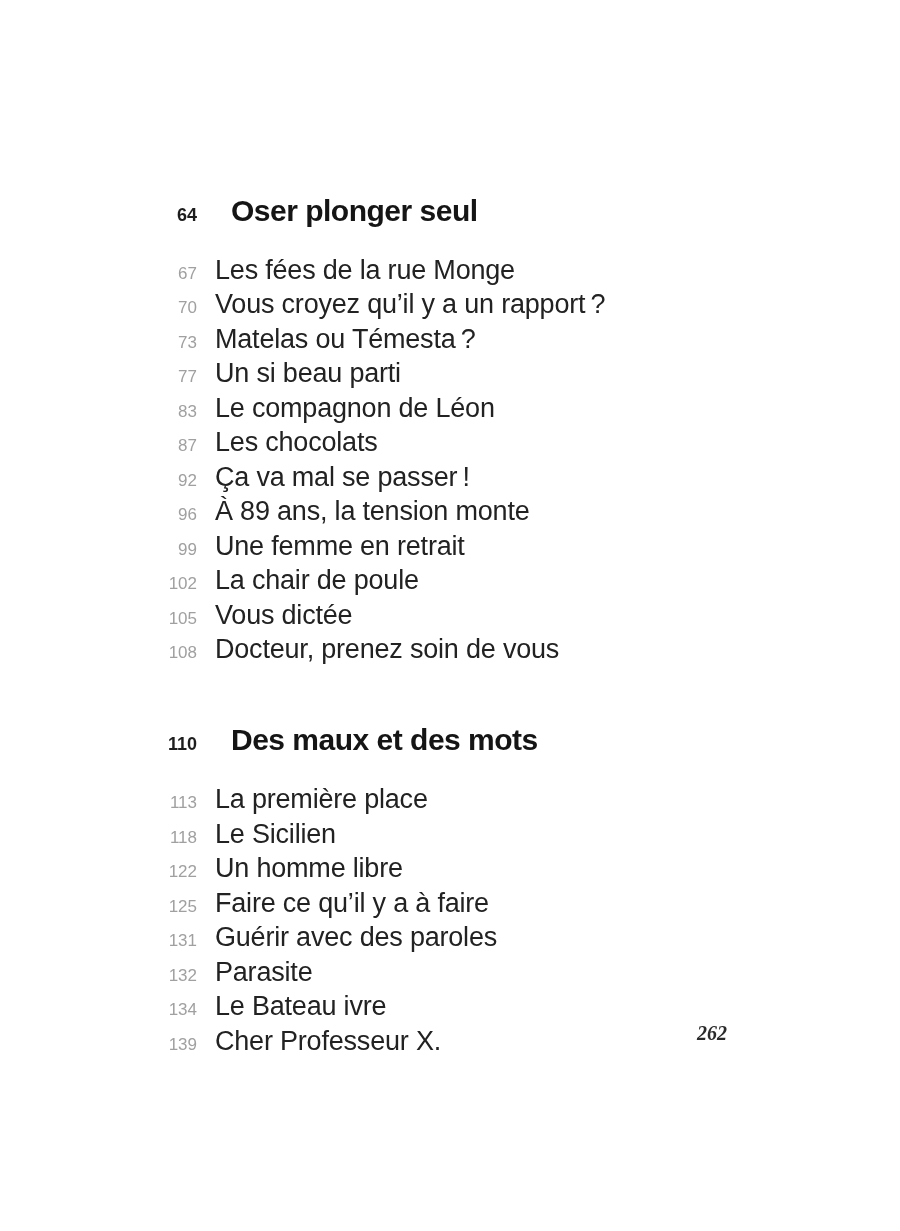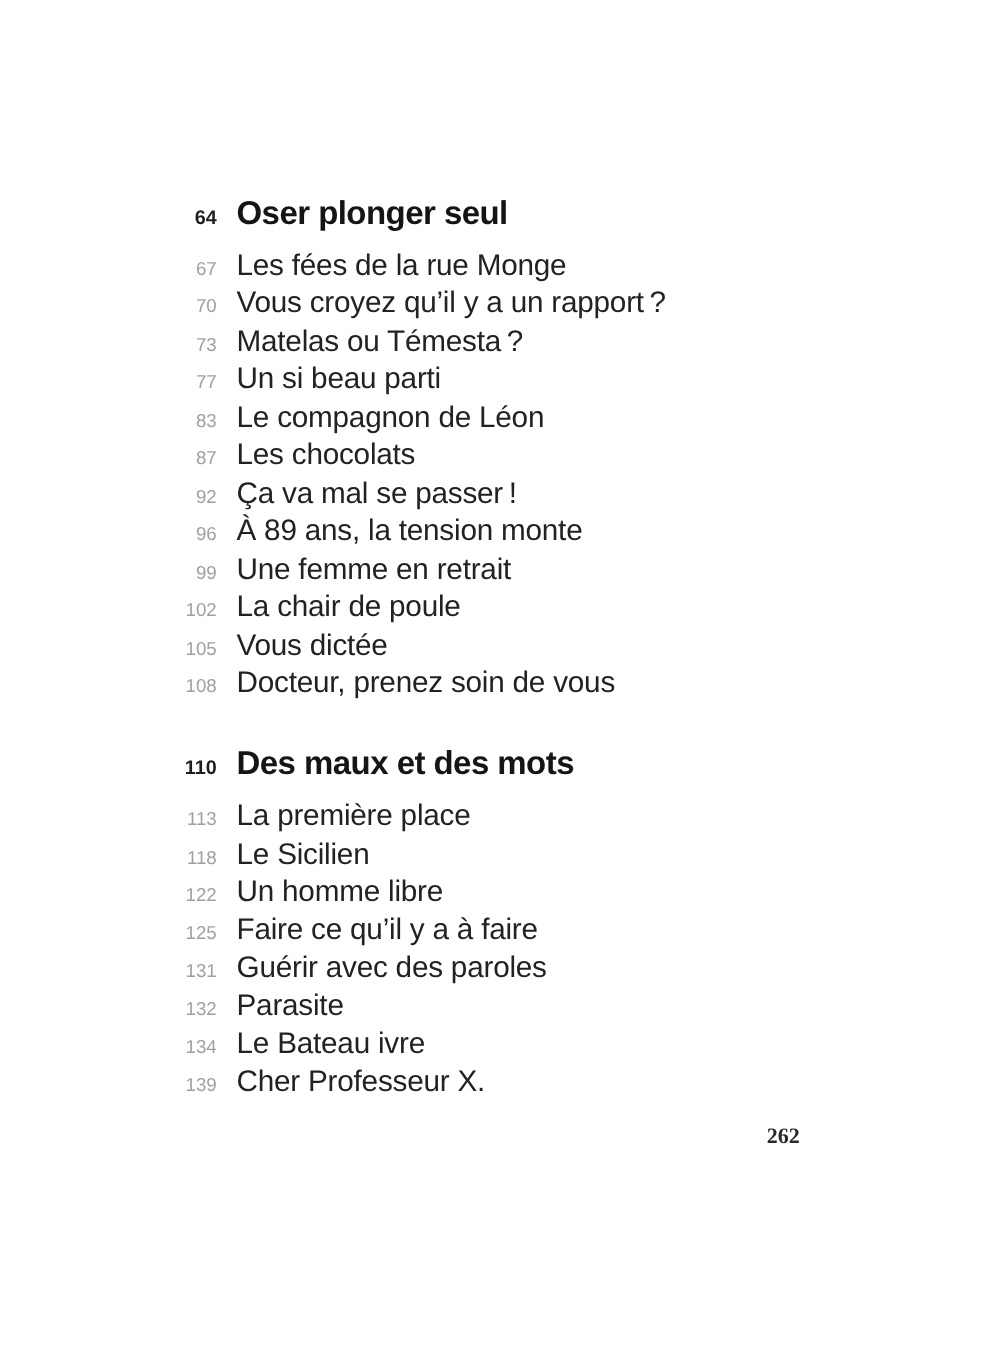--- a/index.html
+++ b/index.html
@@ -36,21 +36,21 @@
   .heading-row {
     line-height: 36px;
     margin: 0 0 10px 0;
   }
   .heading-row .num {
     color: #1d1d1d;
     font-weight: 700;
     font-size: 18px;
   }
   .heading-row .title {
-    margin: 0;
+    margin: 16px;
     font-size: 30px;
     font-weight: 700;
     color: #151515;
     letter-spacing: -0.5px;
     line-height: 36px;
   }
   .entry {
     line-height: 31.45px;
   }
   .entry .etitle {
@@ -59,20 +59,21 @@
     letter-spacing: -0.2px;
   }
   .section-2 {
     margin-top: 38px;
   }
   .folio {
     position: absolute;
     left: 697px;
     top: 1022px;
     font-family: "Liberation Serif", "DejaVu Serif", serif;
+    font-style: italic;
     font-weight: 600;
     font-size: 20px;
     color: #2a2a2a;
   }
 </style>
 </head>
 <body>
 
 <div class="page">
 

